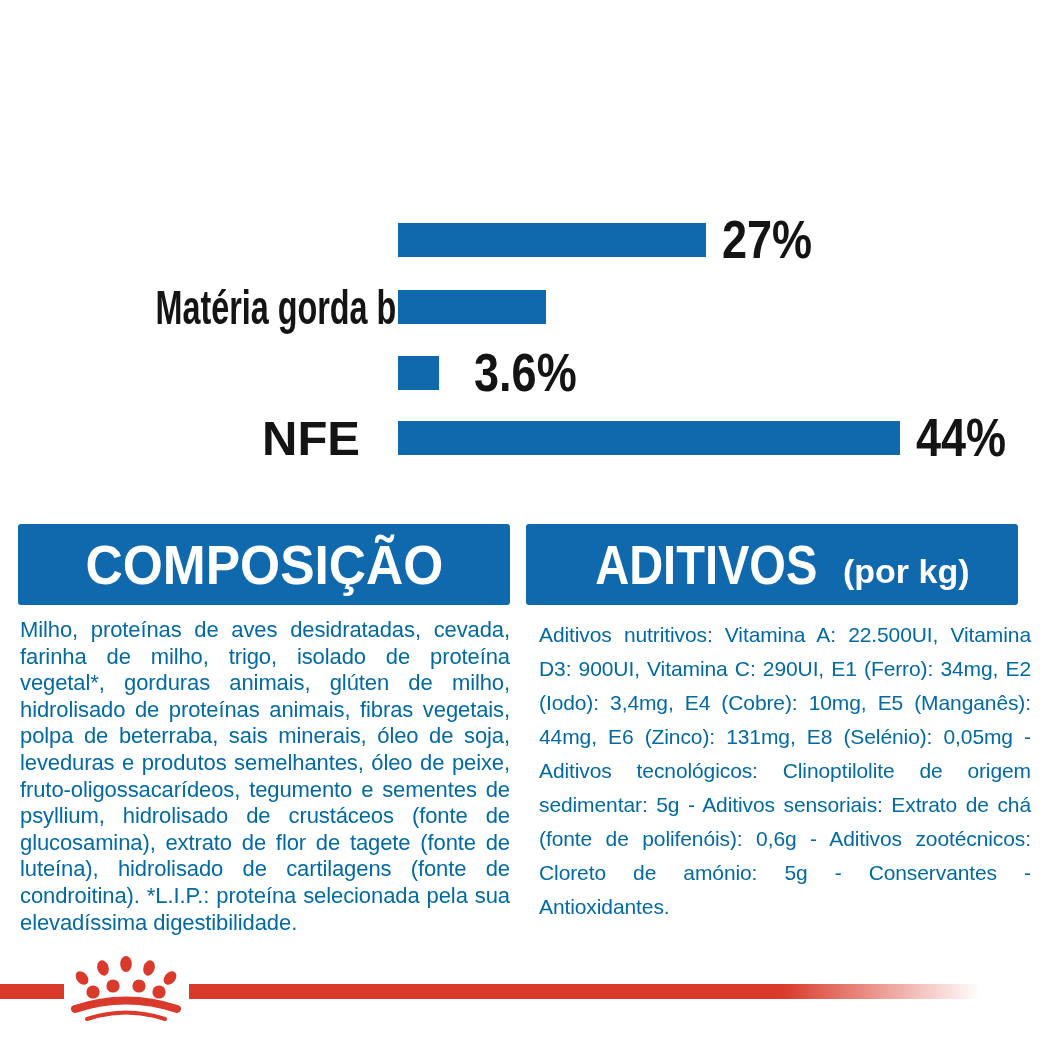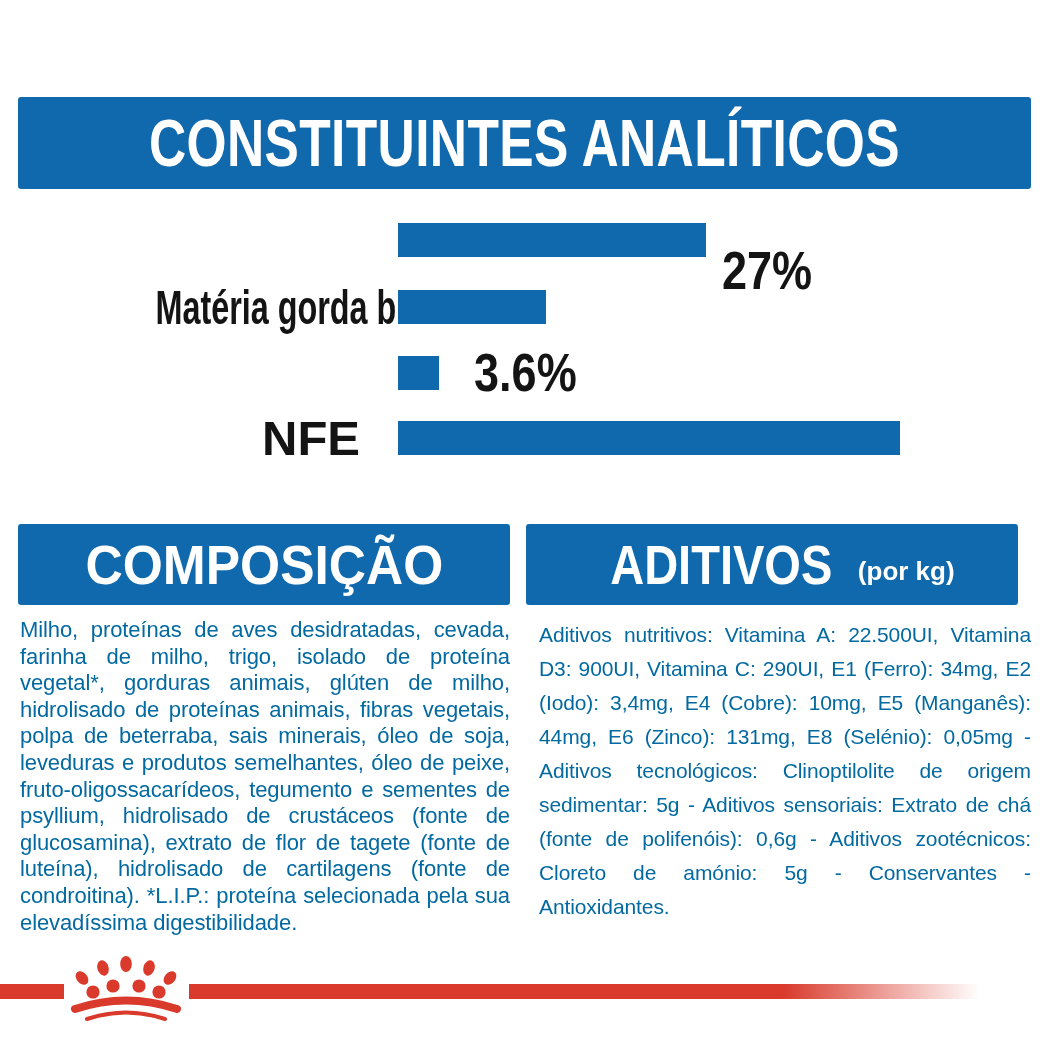--- a/index.html
+++ b/index.html
@@ -9,21 +9,21 @@
   }
   
   .hdr{position:absolute;background:#1068ad;border-radius:3px;display:flex;align-items:center;justify-content:center;}
   .hdr.main{left:18px;top:97px;width:1013px;height:92px;}
   .hdr.sec{top:524px;width:492px;height:81px;}
   .hdr-text{color:#ffffff;font-weight:700;white-space:nowrap;display:inline-block;}
   .main-text{font-size:66px;transform:scaleX(.78);letter-spacing:.5px;}
   .sec-text{font-size:56px;}
   .comp-scale{transform:scaleX(.92);}
   .adit-scale{transform:scaleX(.84);}
-  .hdr-suffix{color:#fff;font-weight:700;font-size:26px;margin-left:4px;position:relative;top:7px;white-space:nowrap;}
+  .hdr-suffix{color:#fff;font-weight:700;font-size:34px;margin-left:4px;position:relative;top:7px;white-space:nowrap;}
   
   .crow{position:absolute;left:0;width:1049px;height:54px;}
   .clabel{position:absolute;left:0;top:0;width:360px;height:54px;line-height:54px;text-align:right;}
   .clabel-text{display:inline-block;transform-origin:100% 50%;font-weight:700;font-size:49px;color:#141414;white-space:nowrap;}
   .s0{transform:scaleX(.87);}
   .s1{transform:scaleX(.66);}
   .s2{transform:scaleX(.95);}
   .s3{transform:none;text-align:right;}
   .cbar{position:absolute;left:398px;top:10px;height:34px;background:#1068ad;}
   .cval{position:absolute;top:0;height:54px;line-height:54px;}
@@ -40,29 +40,26 @@
   .band-right{left:189px;width:860px;background:linear-gradient(90deg,#d93a2c 0%,#d93a2c 69%,rgba(217,58,44,0) 92%,rgba(217,58,44,0) 100%);}
   .crown{position:absolute;left:62px;top:952px;width:128px;height:72px;}
   .crown .red{fill:#d93a2c;}
   .crown .arc{fill:none;stroke:#d93a2c;stroke-linecap:round;}
 </style>
 </head>
 <body>
 
 <div id="canvas">
 
-  <div class="hdr main">
-    <span class="hdr-text main-text">CONSTITUINTES ANALÍTICOS</span>
-  </div>
 
   <div>
 
     <div class="crow" style="top:213px">
       <div class="cbar" style="width: 308px; background: rgb(16, 104, 173);"></div>
-      <div class="cval" style="left: 722px; margin-top: 31px;">
+      <div class="cval" style="left: 722px;">
         <span class="cval-text">27%</span>
       </div>
     </div>
 
     <div class="crow" style="top:280px">
       <div class="clabel">
         <span class="clabel-text s1">Matéria gorda bruta</span>
       </div>
       <div class="cbar" style="width: 148px; background: rgb(16, 104, 173);"></div>
     </div>
@@ -72,20 +69,23 @@
       <div class="cval" style="left: 474px;">
         <span class="cval-text">3.6%</span>
       </div>
     </div>
 
     <div class="crow" style="top:411px">
       <div class="clabel">
         <span class="clabel-text s3">NFE</span>
       </div>
       <div class="cbar" style="width: 502px; background: rgb(16, 104, 173);"></div>
+      <div class="cval" style="left: 916px;">
+        <span class="cval-text">44%</span>
+      </div>
     </div>
 
   </div>
 
   <div class="hdr sec" style="left:18px">
     <span class="hdr-text sec-text comp-scale">COMPOSIÇÃO</span>
   </div>
 
   <div class="hdr sec" style="left:526px">
     <span class="hdr-text sec-text adit-scale">ADITIVOS</span>

